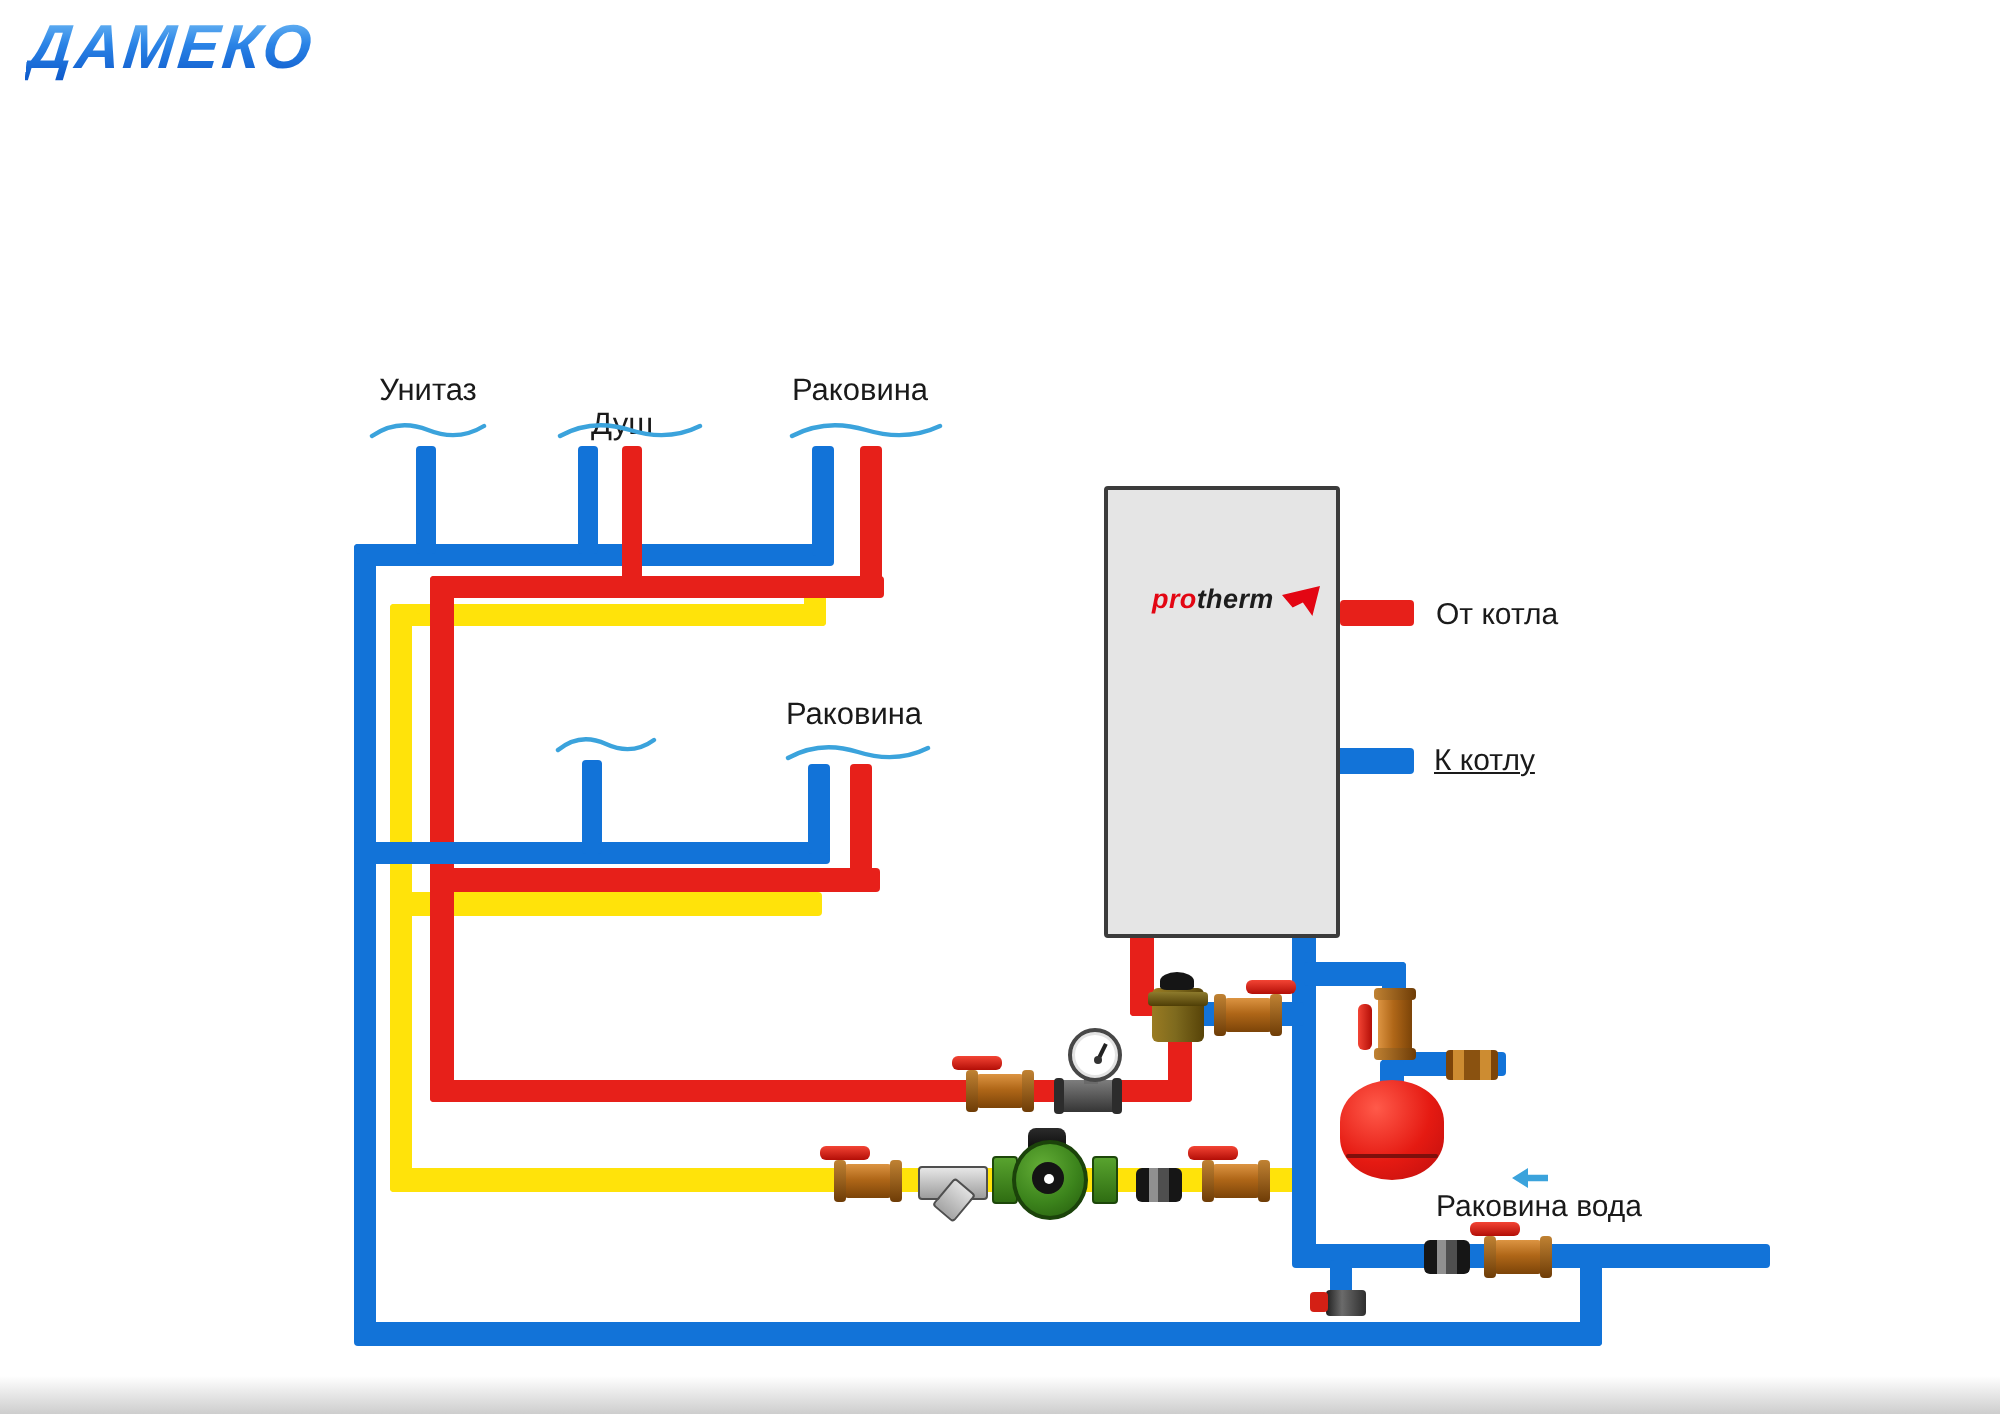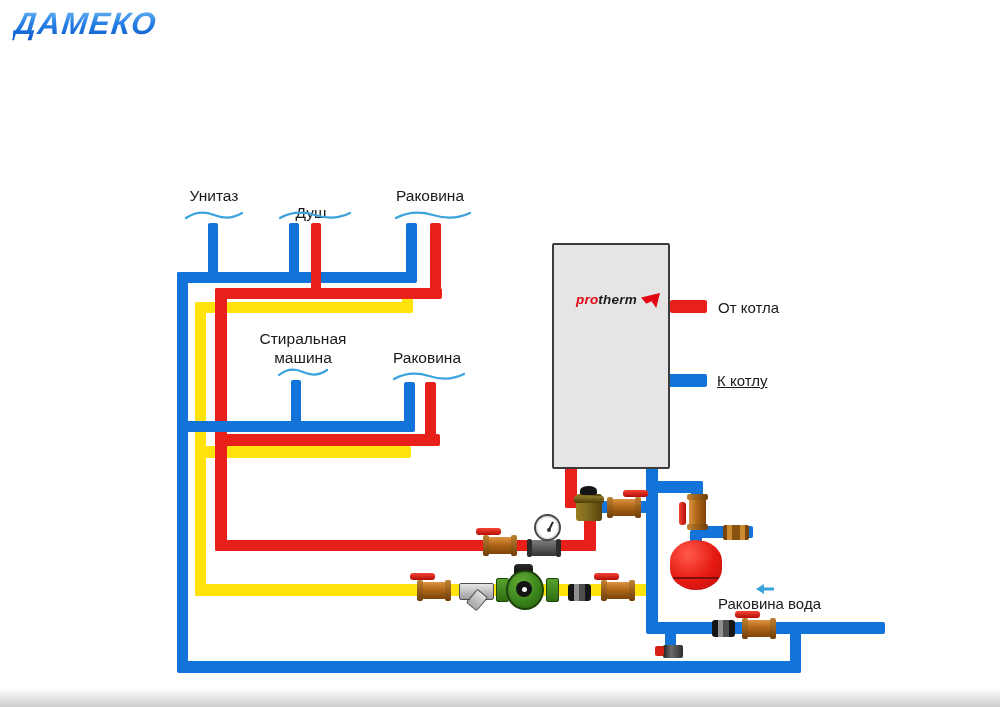--- a/index.html
+++ b/index.html
@@ -198,24 +198,20 @@
     <div class="lever"></div>
   </div>
 
   <div class="comp drain-body" style="left:663px;top:645px;">
     <div class="drain-knob"></div>
   </div>
 
   <div class="fixlabel" style="left:214px;top:186px;">Унитаз</div>
   <div class="fixlabel" style="left:311px;top:186px;margin-top:17px;">Душ</div>
   <div class="fixlabel" style="left:430px;top:186px;">Раковина</div>
-  <div class="fixlabel" style="left:303px;top:329px;">
-    <span>Стиральная</span><br>
-    <span>машина</span>
-  </div>
   <div class="fixlabel" style="left:427px;top:348px;">Раковина</div>
 
   <svg class="bracket" style="left:184px;top:208px;" width="60" height="14" viewBox="0 0 60 14">
       <path d="M2 10 Q15 1 30 7 T58 5" fill="none" stroke="#3ba3dc" stroke-width="2.2" stroke-linecap="round"></path>
     </svg>
   <svg class="bracket" style="left:278px;top:208px;" width="74" height="14" viewBox="0 0 74 14">
       <path d="M2 10 Q18 1 37 7 T72 5" fill="none" stroke="#3ba3dc" stroke-width="2.2" stroke-linecap="round"></path>
     </svg>
   <svg class="bracket" style="left:394px;top:208px;" width="78" height="14" viewBox="0 0 78 14">
       <path d="M2 10 Q19 1 39 7 T76 5" fill="none" stroke="#3ba3dc" stroke-width="2.2" stroke-linecap="round"></path>

